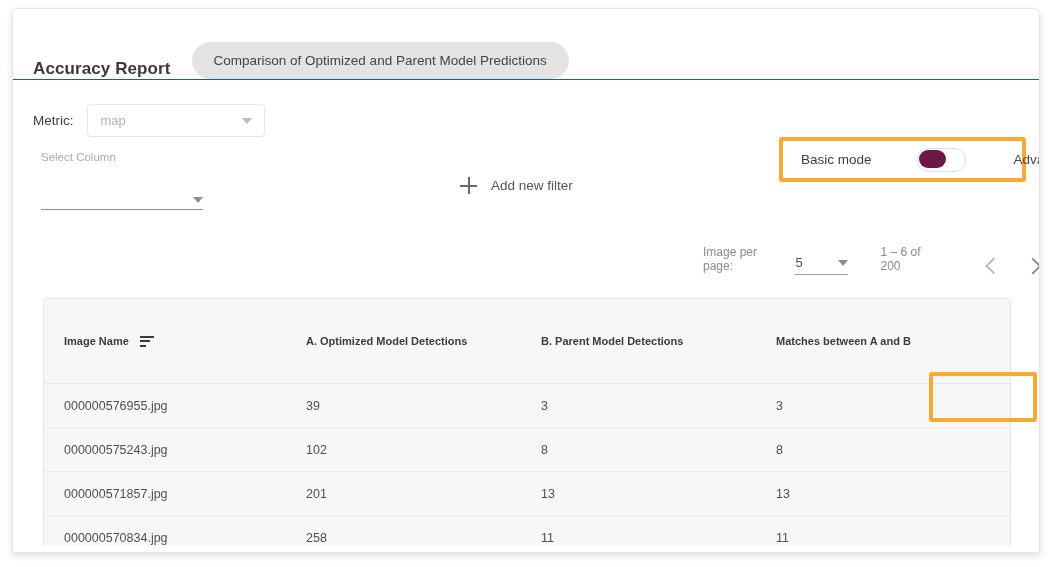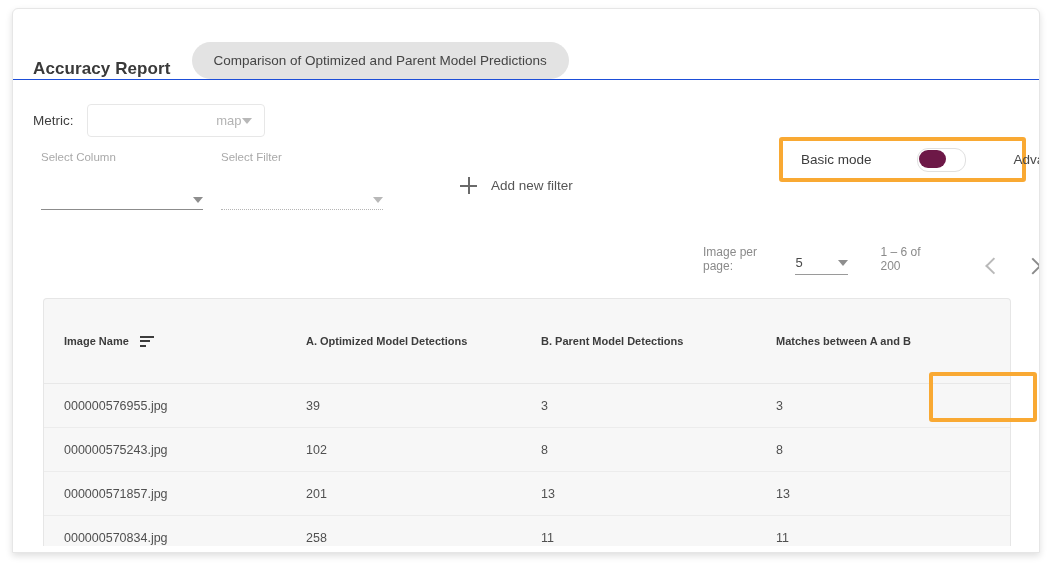--- a/index.html
+++ b/index.html
@@ -62,21 +62,21 @@
     color: #3f3f3f;
     margin-right: 13px;
   }
   .metric-select {
     width: 178px;
     height: 33px;
     border: 1px solid #e7e7e7;
     border-radius: 4px;
     display: flex;
     align-items: center;
-    justify-content: flex-end;
+    justify-content: space-between;
     padding: 0 12px 0 13px;
     box-sizing: border-box;
     background: #fff;
   }
   .metric-value {
     font-size: 13px;
     color: #b3b3b3;
   }
   .caret {
     width: 0; height: 0;
@@ -344,26 +344,20 @@
 
   <div class="filter-row">
 
     <div class="field col">
       <span class="field-label">Select Column</span>
       <div class="field-line">
         <span class="caret"></span>
       </div>
     </div>
 
-    <div class="field flt">
-      <span class="field-label">Select Filter</span>
-      <div class="field-line">
-        <span class="caret light"></span>
-      </div>
-    </div>
 
     <div class="add-filter">
       <span class="plus-icon"></span>
       <span class="add-filter-text">Add new filter</span>
     </div>
   </div>
 
 
   <div class="paginator">
     <span class="ipp-label">Image per page:</span>

